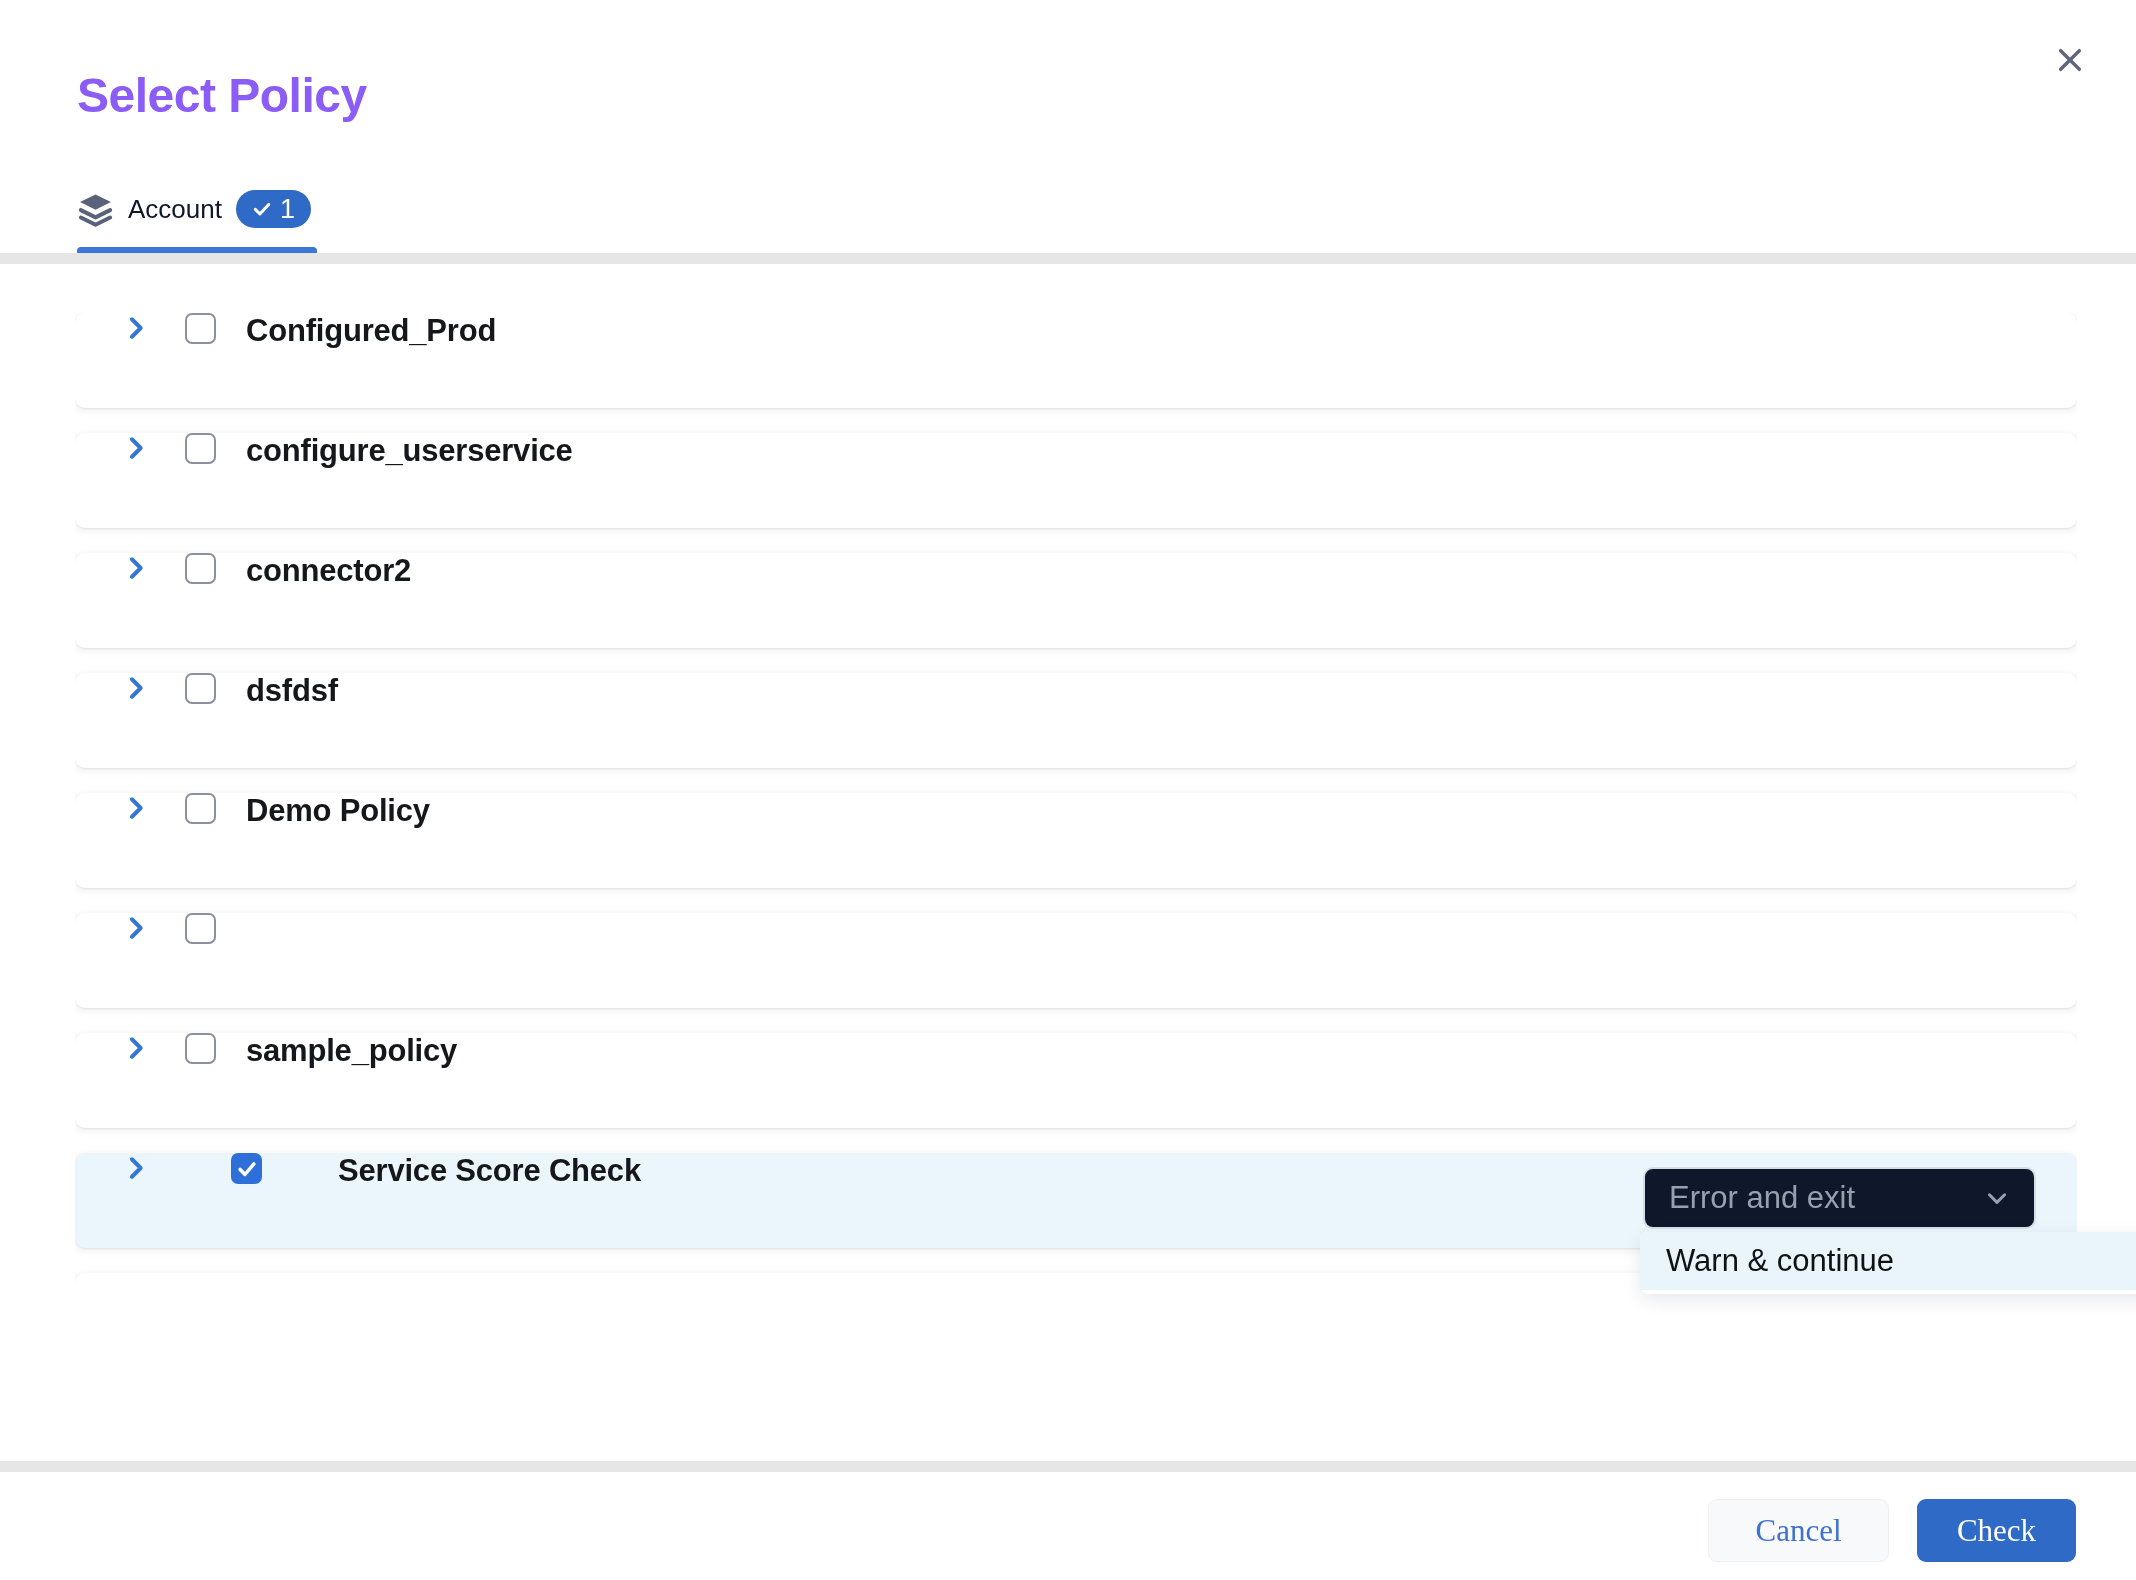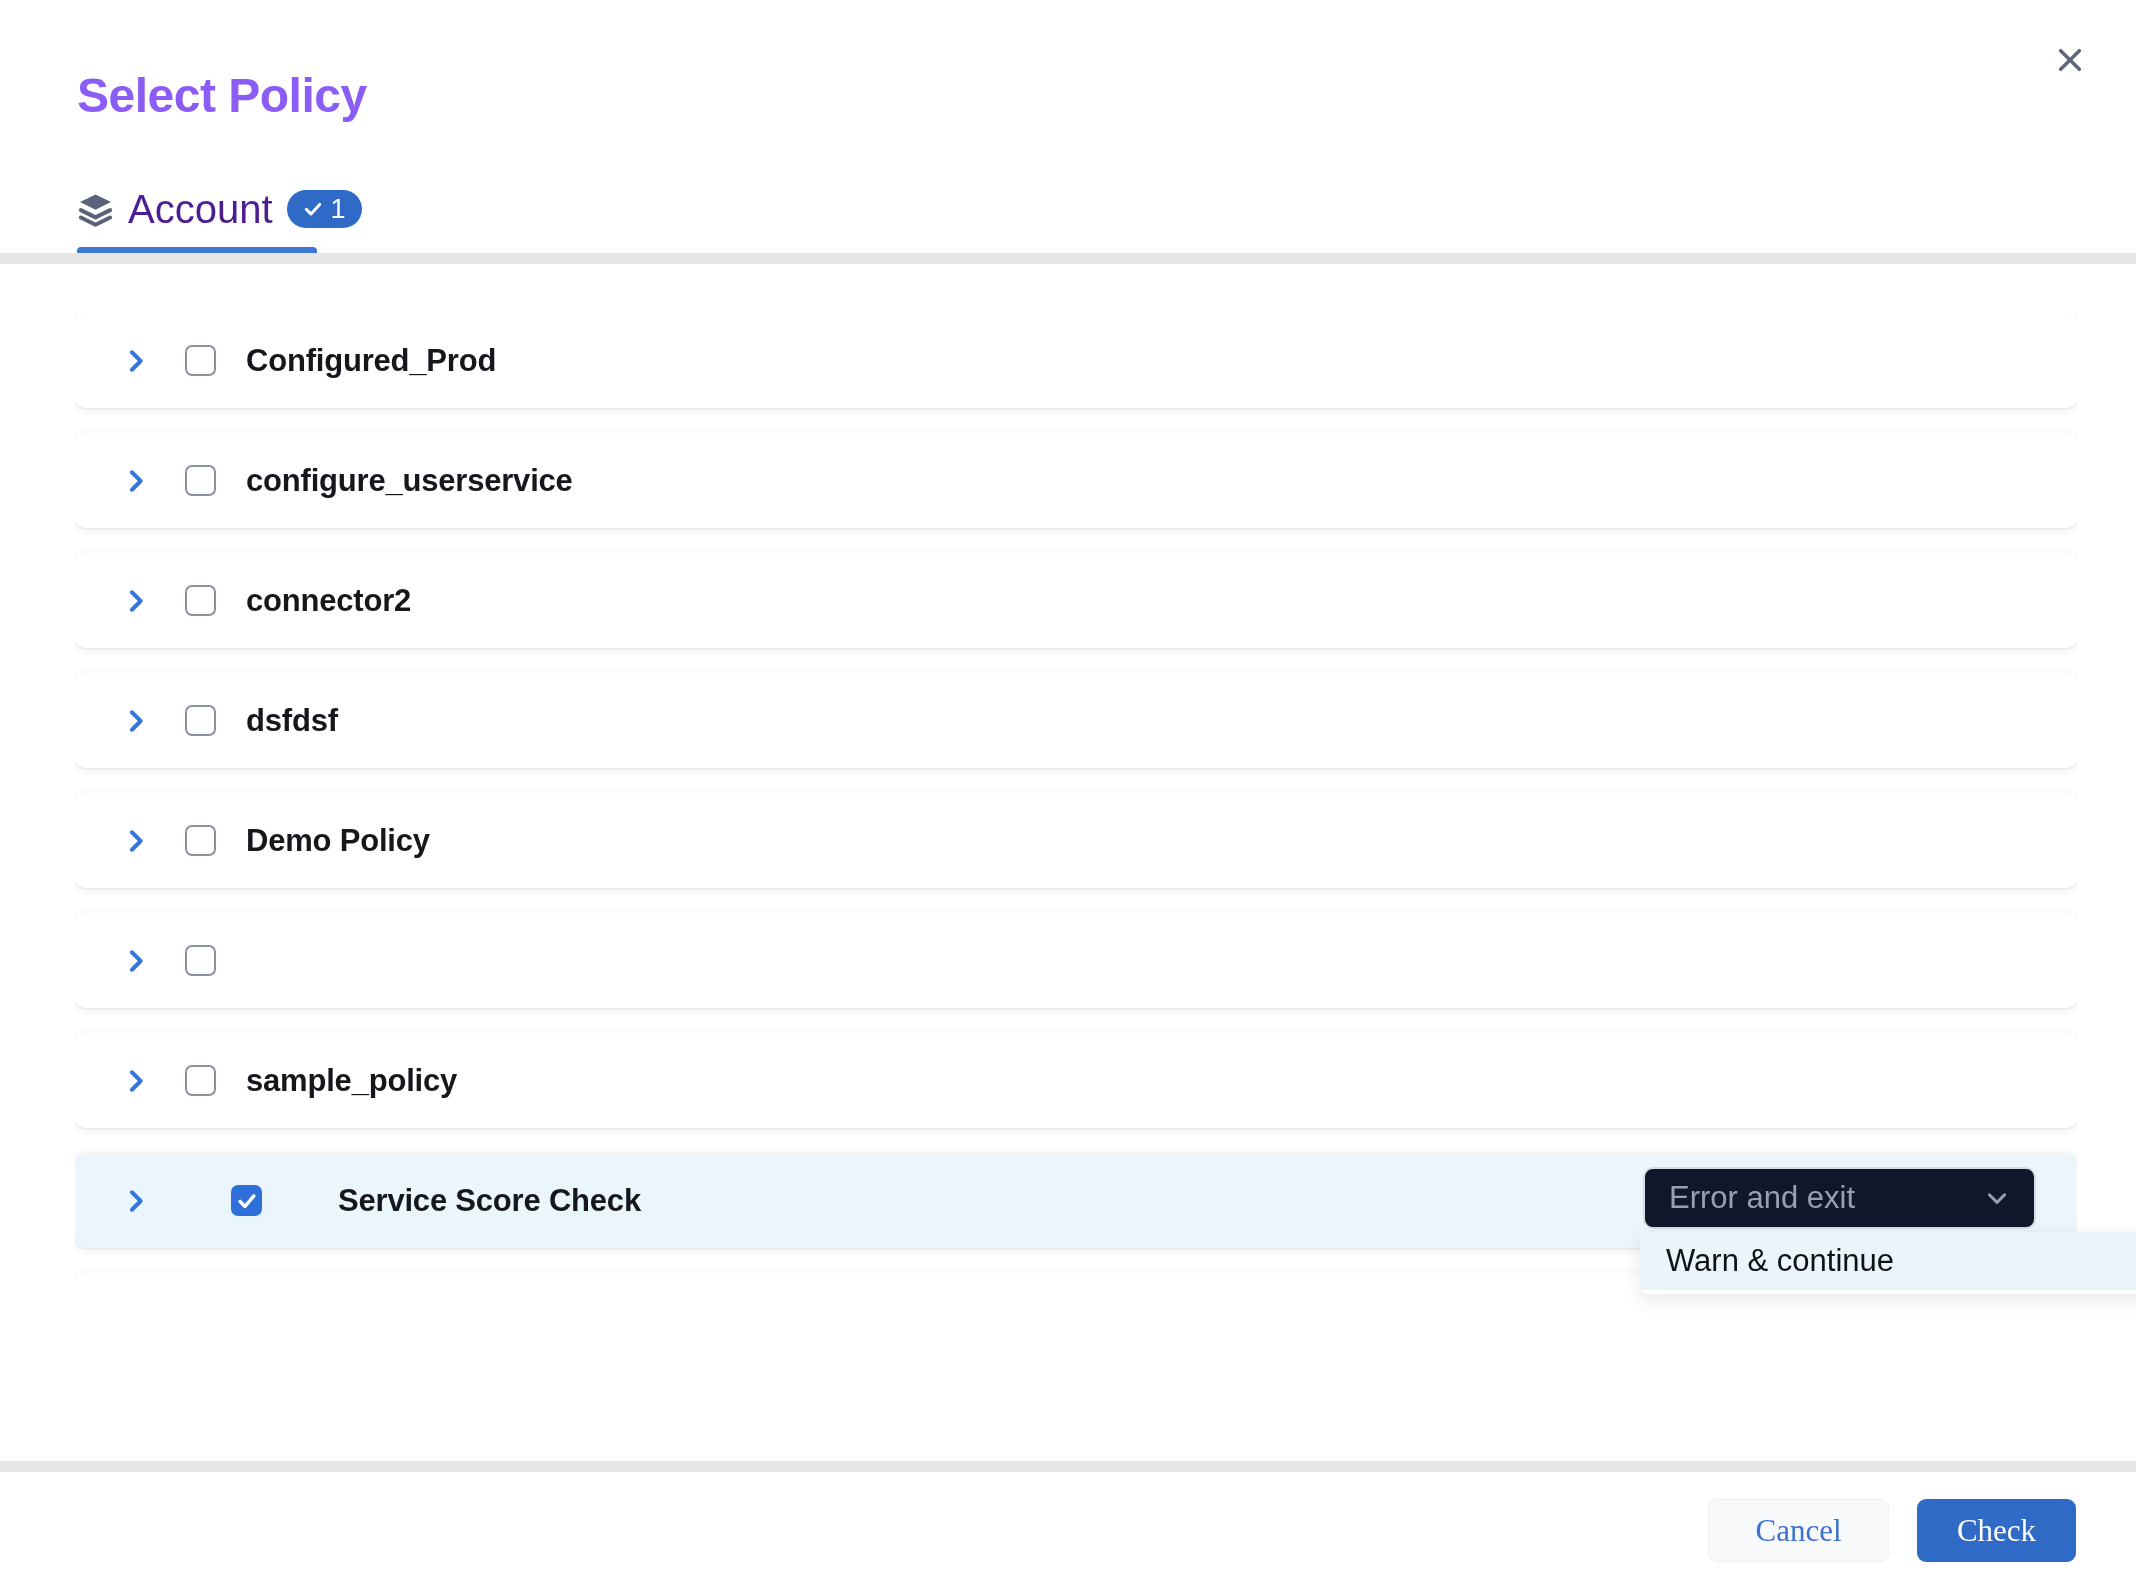--- a/index.html
+++ b/index.html
@@ -34,23 +34,23 @@
   .tab {
     position: absolute;
     left: 77px; top: 186px;
     height: 46px;
     display: flex;
     align-items: center;
     gap: 14px;
     cursor: pointer;
   }
   .tab-label {
-    font-size: 40px;
+    font-size: 26px;
     font-weight: 500;
-    color: #4c1d95;
+    color: #0f172a;
   }
   .badge {
     display: inline-flex;
     align-items: center;
     gap: 8px;
     height: 38px;
     padding: 0 16px;
     border-radius: 19px;
     background: #2f6ac6;
     color: #ffffff;
@@ -81,21 +81,21 @@
   }
   .card {
     position: relative;
     width: 100%;
     height: 95px;
     margin-bottom: 25px;
     background: #ffffff;
     border-radius: 10px;
     box-shadow: 0 1px 2px rgba(23,36,61,0.07), 0 2px 10px rgba(23,36,61,0.09);
     display: flex;
-    align-items: center;
+    align-items: flex-start;
     padding-left: 46px;
   }
   .card.selected { background: #eaf6fb; gap: 46px; }
   .chevron-right {
     width: 30px; height: 30px;
     flex: 0 0 auto;
     display: flex; align-items: center; justify-content: center;
     cursor: pointer;
   }
   .checkbox {

